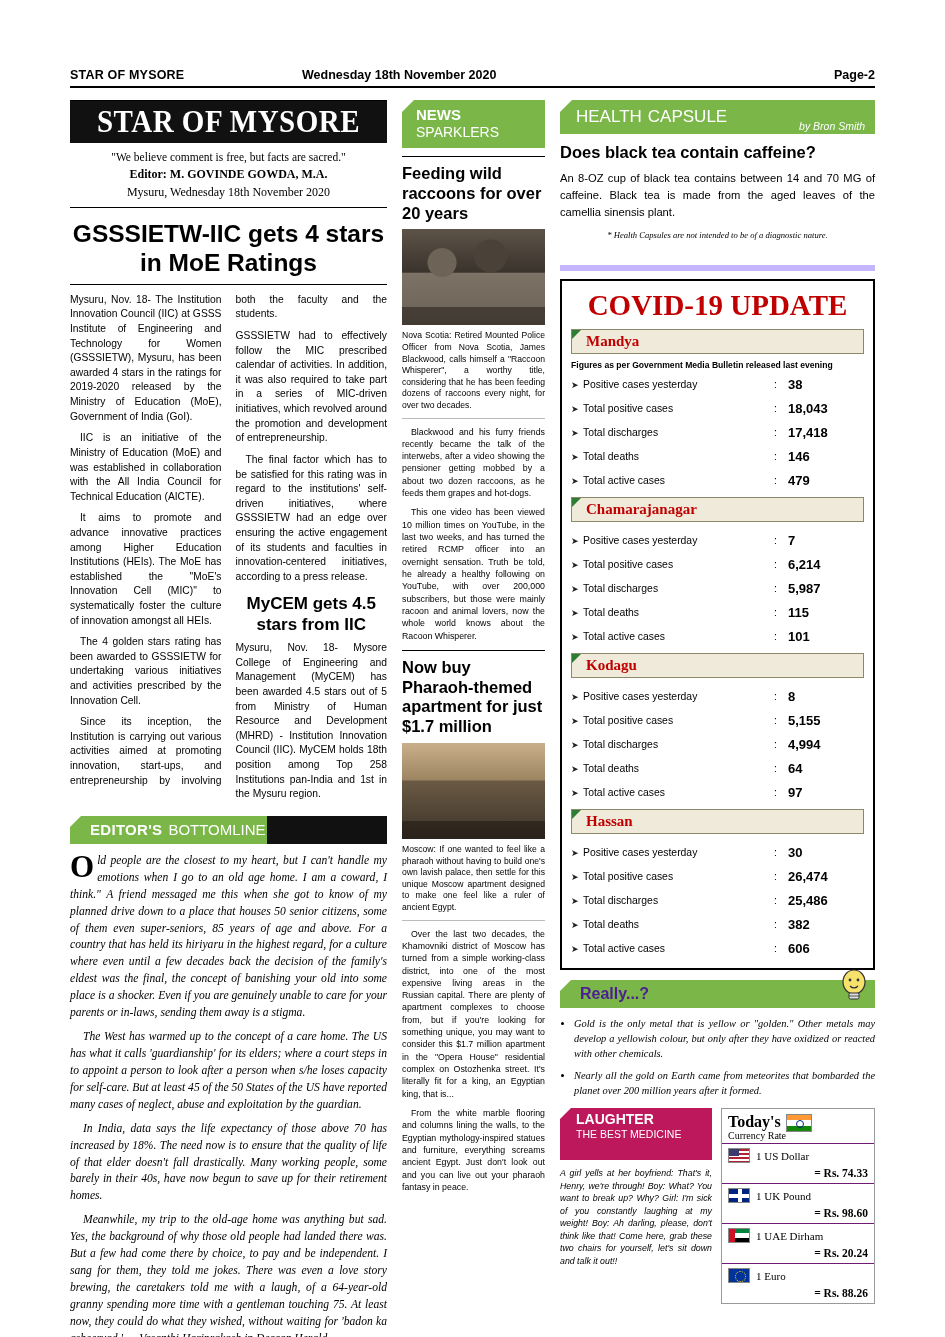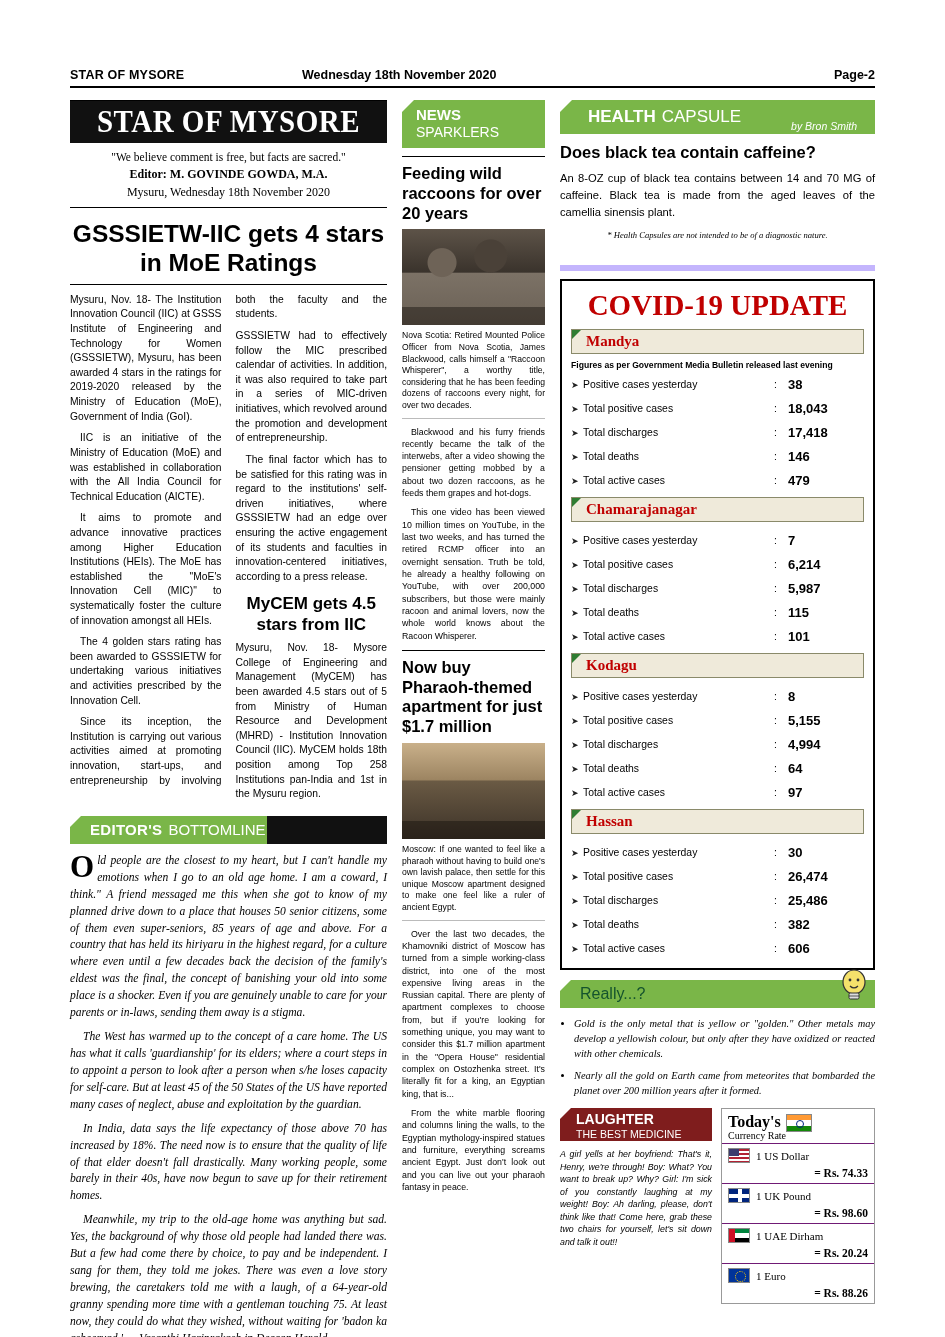--- a/index.html
+++ b/index.html
@@ -120,23 +120,23 @@
   .c2-body p { margin:0 0 7px; text-indent:9px; }
 
   
   .health-banner {
     position:relative; background:#7ab648; color:#fff; height:34px; display:flex; align-items:center;
   }
   .health-banner .corner {
     position:absolute; left:0; top:0; width:0; height:0;
     border-left:12px solid #fff; border-bottom:12px solid transparent;
   }
-  .health-banner .h1 { font-weight:bold; font-size:17px; margin-left:28px; }
+  .health-banner .h1 { font-weight:normal; font-size:17px; margin-left:16px; }
   .health-banner .h2 { font-size:17px; margin-left:6px; }
-  .health-banner .h3 { position:absolute; right:18px; bottom:2px; font-size:10.5px; font-style:italic; }
+  .health-banner .h3 { position:absolute; right:10px; bottom:2px; font-size:10.5px; font-style:italic; }
   .health-q {
     font-family:"Liberation Sans", sans-serif; font-weight:bold; font-size:16.5px;
     margin:9px 0 8px;
   }
   .health-body { font-family:"Liberation Sans", sans-serif; font-size:11.2px; line-height:1.52; text-align:justify;}
   .health-note { font-family:"Liberation Serif", serif; font-style:italic; font-size:8.6px; text-align:center; margin:9px 0 4px; border-bottom:6px solid #c4b5fd; padding-bottom:25px;}
 
   
   .covid-box { border:2px solid #000; padding:8px 9px 10px; margin-top:8px; }
   .covid-title {
@@ -160,30 +160,30 @@
   .row .lbl { flex:1; }
   .row .colon { width:14px; }
   .row .val { font-weight:bold; font-size:13px; width:76px; }
 
   
   .really-banner {
     position:relative; background:#7ab648; height:28px; display:flex; align-items:center; margin-top:10px;
   }
   .really-banner .corner { position:absolute; left:0; top:0; width:0;height:0;
     border-left:11px solid #fff; border-bottom:11px solid transparent; }
-  .really-banner .r1 { color:#14532d; font-weight:normal; font-size:16px; margin-left:20px; }
+  .really-banner .r1 { color:#4c1d95; font-weight:bold; font-size:16px; margin-left:20px; }
   .bulb { position:absolute; right:6px; top:-12px; width:30px; height:36px; }
   .really-body { font-family:"Liberation Serif", serif; font-style:italic; font-size:10.4px; line-height:1.45; text-align:justify; margin-top:8px; }
   .really-body li { margin-bottom:7px; }
   .really-body ul { margin:0; padding-left:14px; }
 
   
   .bottom-wrap { display:flex; gap:9px; margin-top:10px; }
   .laugh { width:152px; }
-  .laugh-banner { position:relative; background:#7f1d1d; color:#fff; height:33px; padding:4px 6px 4px 16px;}
+  .laugh-banner { position:relative; background:#be185d; color:#fff; height:52px; padding:4px 6px 4px 16px;}
   .laugh-banner .corner { position:absolute; left:0; top:0; width:0;height:0;
     border-left:11px solid #fff; border-bottom:11px solid transparent; }
   .laugh-banner .l1 { font-weight:bold; font-size:14px; line-height:1.1;}
   .laugh-banner .l2 { font-size:10.5px; line-height:1.2;}
   .joke { font-family:"Liberation Sans", sans-serif; font-style:italic; font-size:8.8px; line-height:1.42; text-align:justify; margin-top:7px; }
   .currency { width:154px; border:1px solid #999; }
   .cur-head { display:flex; align-items:flex-start; padding:5px 6px 2px; }
   .cur-title { font-family:"Liberation Serif", serif; font-weight:bold; font-size:16px; line-height:1;}
   .cur-sub { font-family:"Liberation Serif", serif; font-size:10px; }
   .flag-ind { width:26px; height:18px; border:1px solid #888; background:linear-gradient(180deg,#ff9933 33%, #fff 33% 66%, #138808 66%); position:relative;}

